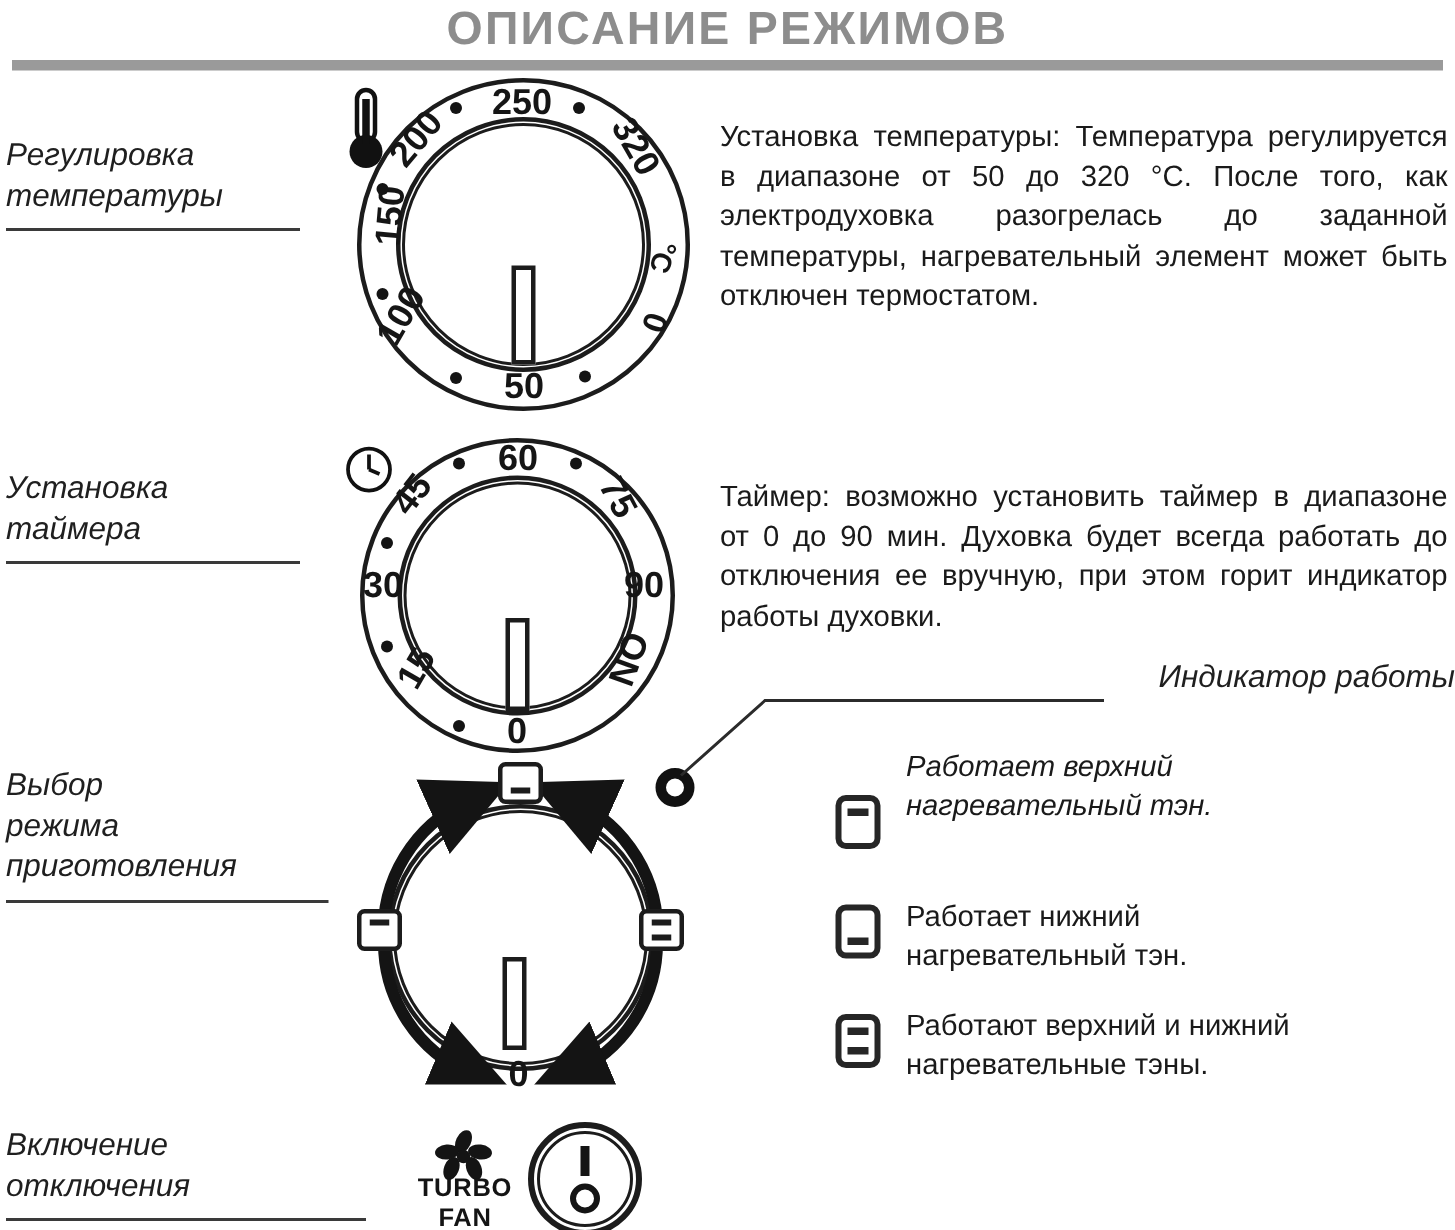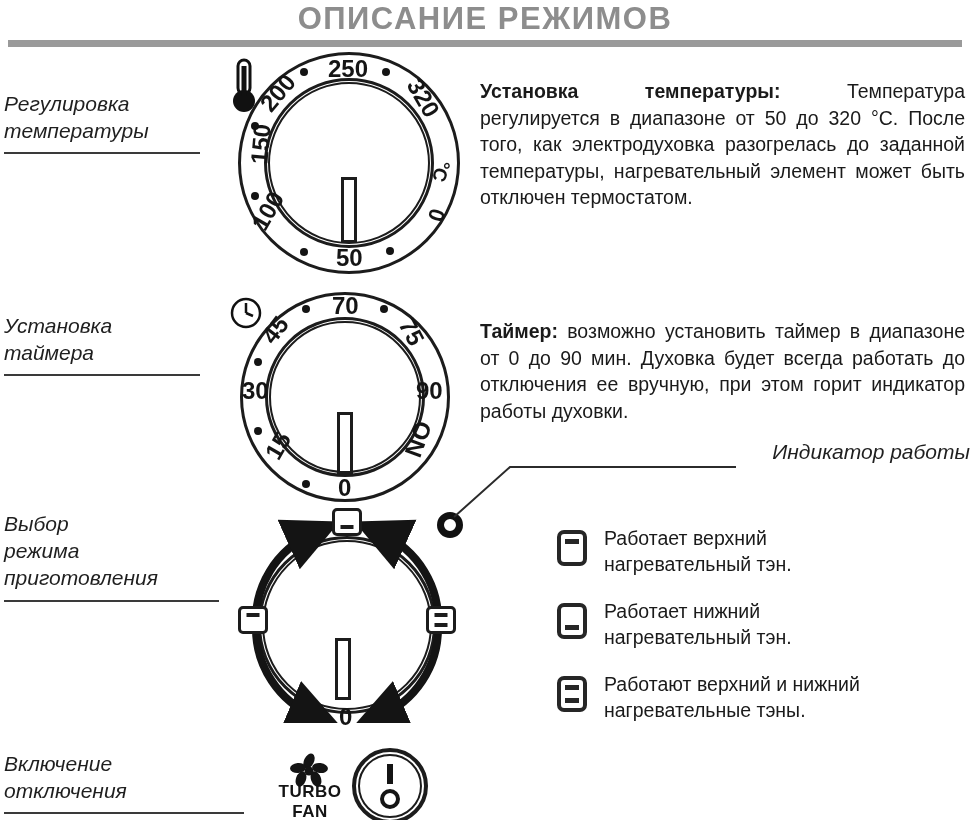--- a/index.html
+++ b/index.html
@@ -43,21 +43,21 @@
   }
 
   
   .para {
     position:absolute;
     font-size:19.5px;
     line-height:26.5px;
     color:#1a1a1a;
     text-align:justify;
   }
-  .para b { font-weight:bold; }
+  .para b { font-weight:normal; }
 
   
   .knob { position:absolute; }
   .knob .ring-outer, .knob .ring-inner, .knob .ring-inner2 {
     position:absolute; border-radius:50%;
     border-style:solid; border-color:#1c1c1c;
     box-sizing:border-box;
   }
   .pointer {
     position:absolute; background:#fff;
@@ -176,21 +176,21 @@
   <div class="para" style="left:480px; top:318px; width:485px;">
     <b>Таймер:</b><span> возможно установить таймер в диапазоне от 0 до 90 мин. Духовка будет всегда работать до отключения ее вручную, при этом горит индикатор работы духовки.</span>
   </div>
 
   <div class="knob" style="left:240px; top:292px; width:210px; height:210px;">
     <div class="ring-outer" style="left:0; top:0; width:210px; height:210px; border-width:3px;"></div>
     <div class="ring-inner" style="left:25px; top:25px; width:160px; height:160px; border-width:3px;"></div>
     <div class="ring-inner2" style="left:29px; top:29px; width:152px; height:152px; border-width:2px;"></div>
     <div class="pointer" style="left:97px; top:120px; width:16px; height:62px;"></div>
 
-    <div class="tick-label" style="left:92px; top:0px; font-size:24px;">70</div>
+    <div class="tick-label" style="left:92px; top:0px; font-size:24px;">60</div>
     <div class="tick-label" style="left:158px; top:26px; font-size:24px; transform:rotate(62deg);">75</div>
     <div class="tick-label" style="left:176px; top:85px; font-size:24px;">90</div>
     <div class="tick-label" style="left:160px; top:133px; font-size:24px; transform:rotate(110deg);">ON</div>
     <div class="tick-label" style="left:98px; top:182px; font-size:24px;">0</div>
     <div class="tick-label" style="left:25px; top:140px; font-size:24px; transform:rotate(-60deg);">15</div>
     <div class="tick-label" style="left:2px; top:85px; font-size:24px;">30</div>
     <div class="tick-label" style="left:22px; top:24px; font-size:24px; transform:rotate(-52deg);">45</div>
 
     <div class="tick-dot" style="left:62px; top:13px; width:8px; height:8px;"></div>
     <div class="tick-dot" style="left:140px; top:13px; width:8px; height:8px;"></div>
@@ -247,21 +247,21 @@
   <div class="lamp" style="left:437px; top:512px;"></div>
   <svg class="icon-svg" style="left:448px; top:455px;" width="290" height="70" viewBox="0 0 290 70">
     <path d="M6,62 L62,12 L288,12" fill="none" stroke="#2b2b2b" stroke-width="2"></path>
   </svg>
   <div class="left-label" style="left:720px; top:438px; width:250px; text-align:right;">Индикатор работы</div>
 
   <div class="legend-item" style="left:0; top:0;">
     <div class="legend-box" style="left:557px; top:530px;">
       <i style="top:5px;"></i>
     </div>
-    <div class="legend-text" style="left:604px; top:525px; width:360px;">Работает верхний
+    <div class="legend-text" style="left:604px; top:498px; width:360px;font-style:italic;">Работает верхний
 нагревательный тэн.</div>
 
     <div class="legend-box" style="left:557px; top:603px;">
       <i style="bottom:5px;"></i>
     </div>
     <div class="legend-text" style="left:604px; top:598px; width:360px;">Работает нижний
 нагревательный тэн.</div>
 
     <div class="legend-box" style="left:557px; top:676px;">
       <i style="top:5px;"></i>

